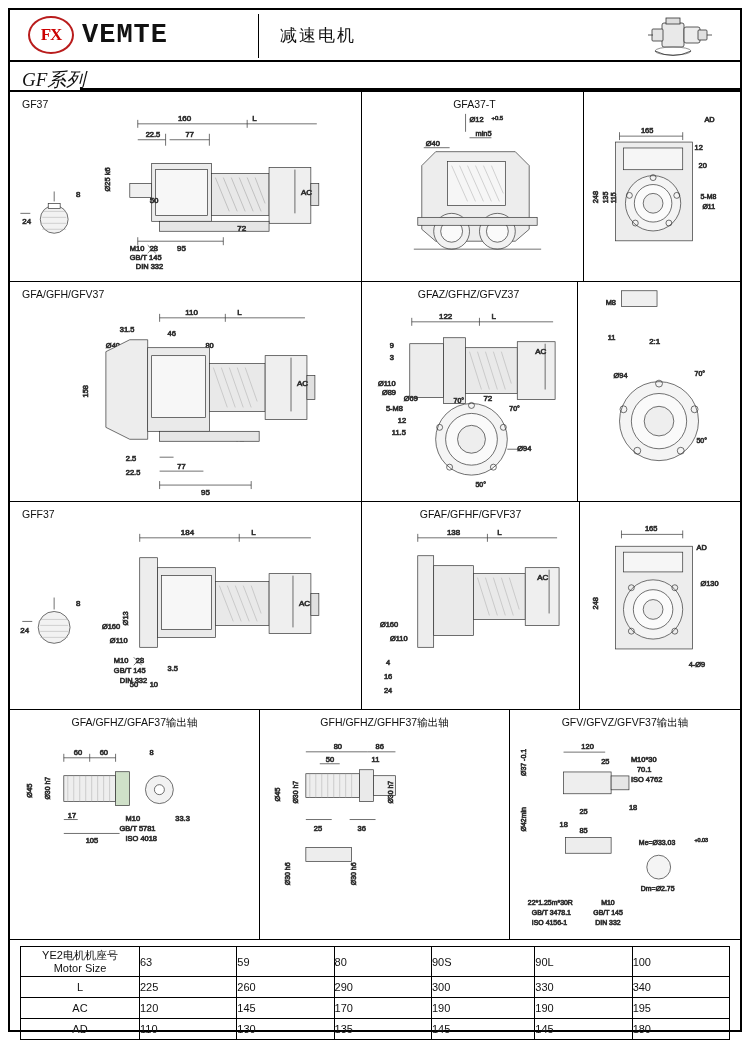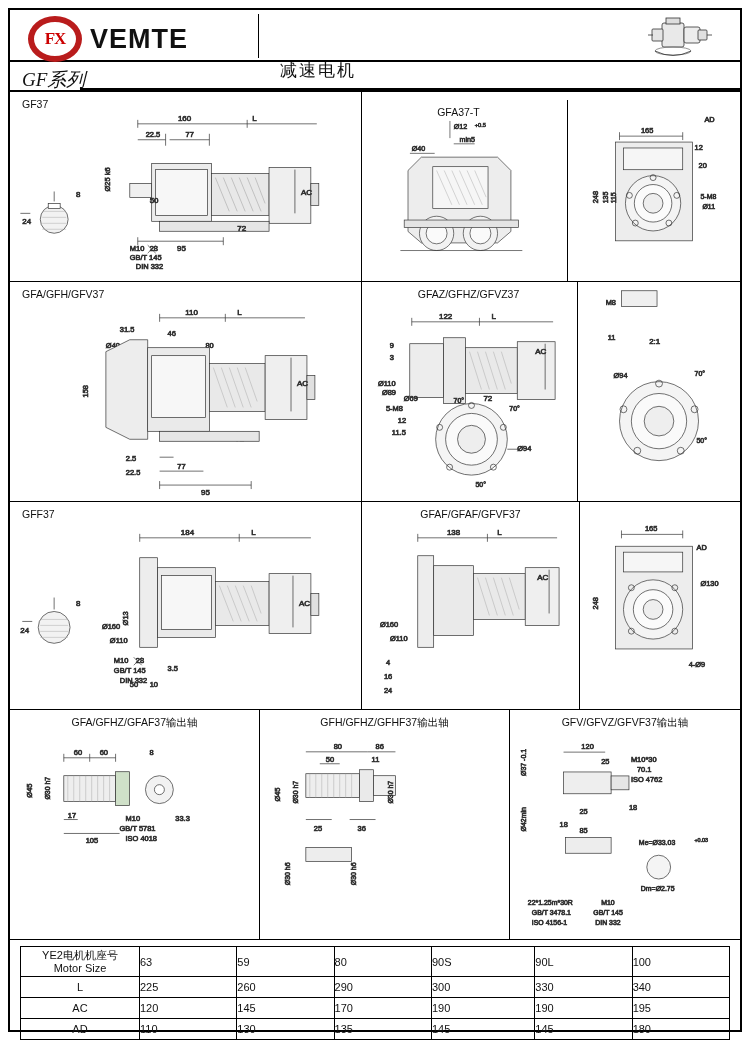--- a/index.html
+++ b/index.html
@@ -16,32 +16,32 @@
     border:2px solid #000;
     box-sizing:border-box;
   }
   
   .header{
     position:absolute;left:0;top:0;width:100%;height:52px;
     border-bottom:2px solid #000;box-sizing:border-box;
   }
   .logo-wrap{position:absolute;left:18px;top:6px;display:flex;align-items:center;gap:8px;}
   .logo-mark{
-    width:42px;height:34px;border:6px solid #b91c1c;border-radius:50%;
+    width:42px;height:34px;border:2px solid #b91c1c;border-radius:50%;
     display:flex;align-items:center;justify-content:center;
     font-family:"Liberation Serif",serif;font-weight:bold;font-size:17px;color:#c00;
     letter-spacing:-1px;
   }
   .logo-text{
-    font-family:Liberation Sans, sans-serif;font-weight:bold;font-size:27px;
+    font-family:Liberation Mono, monospace;font-weight:bold;font-size:27px;
     letter-spacing:1px;color:#111;
   }
   .header-title{
     position:absolute;left:270px;top:14px;
-    font-size:17px;letter-spacing:2px;color:#111;margin-top:35px;
+    font-size:17px;letter-spacing:2px;color:#111;
   }
   .header-divider{
     position:absolute;left:248px;top:4px;width:0;height:44px;border-left:1px solid #000;
   }
   .header-gear{
     position:absolute;right:22px;top:5px;width:78px;height:44px;
   }
   
   .series-bar{
     position:absolute;left:0;top:52px;width:100%;height:30px;
@@ -174,21 +174,21 @@
               <text x="120" y="160" font-size="7.5" fill="#111">M10</text>
               <text x="140" y="160" font-size="7.5" fill="#111">28</text>
               <path d="M138 154 l8 8 M138 162 l8 -8"></path>
               <text x="120" y="169" font-size="7.5" fill="#111">GB/T 145</text>
               <text x="126" y="178" font-size="7.5" fill="#111">DIN 332</text>
             </g>
           </svg>
         </div>
       </div>
 
-      <div class="cell vline" style="left:340px;width:218px;margin-top:8px;">
+      <div class="cell vline" style="left:356px;width:218px;">
         <div class="cap center">GFA37-T</div>
         <div class="draw">
           <svg viewBox="0 0 218 190">
             <g stroke="#333" stroke-width="0.7" fill="none">
               <path d="M100 22 v18"></path>
                 <text x="104" y="30" font-size="7.5" fill="#111">Ø12</text>
               <text x="126" y="28" font-size="6" fill="#111">+0.5</text>
               <path d="M104 46 h22"></path>
                 <text x="110" y="44" font-size="7.5" fill="#111">min5</text>
               <path d="M58 56 h26"></path>
@@ -399,21 +399,21 @@
               <text x="126" y="162" font-size="7.5" fill="#111">28</text>
               <path d="M124 156 l8 8 M124 164 l8 -8"></path>
               <text x="104" y="172" font-size="7.5" fill="#111">GB/T 145</text>
               <text x="110" y="182" font-size="7.5" fill="#111">DIN 332</text>
             </g>
           </svg>
         </div>
       </div>
 
       <div class="cell vline" style="left:352px;width:218px;">
-        <div class="cap center">GFAF/GFAF/GFVF37</div>
+        <div class="cap center">GFAF/GFHF/GFVF37</div>
         <div class="draw">
           <svg viewBox="0 0 218 208">
             <g stroke="#333" stroke-width="0.7" fill="none">
               <path d="M56 36 h70"></path>
                 <text x="92" y="33" font-size="8" fill="#111" text-anchor="middle">138</text>
               <path d="M56 32 v8 M126 32 v8"></path>
               <path d="M126 36 h70"></path>
                 <text x="136" y="33" font-size="8" fill="#111">L</text>
               <rect x="56" y="54" width="16" height="92" fill="#ededed"></rect>
               <rect x="72" y="64" width="40" height="70" fill="#eaeaea"></rect>

